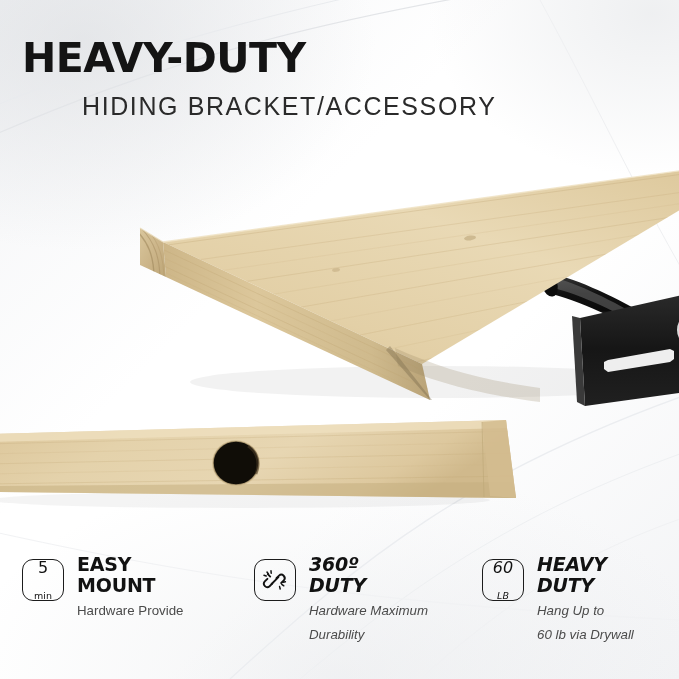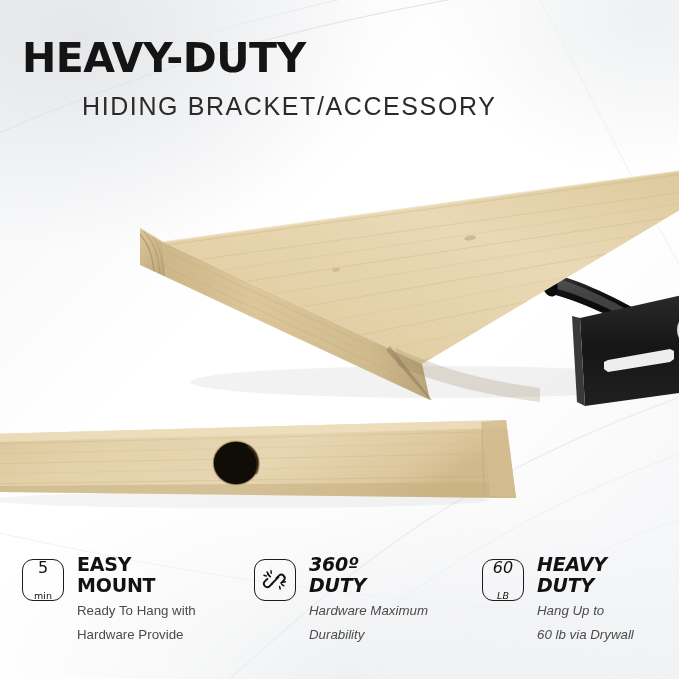--- a/index.html
+++ b/index.html
@@ -332,21 +332,20 @@
   <div class="features">
 
     <div class="feature">
       <div class="badge-icon">
         <span class="badge-num">5</span>
         <span class="badge-unit">min</span>
       </div>
       <div class="feature-text">
         <div class="feature-title">EASY</div>
         <div class="feature-title">MOUNT</div>
-        <div class="feature-desc">Ready To Hang with</div>
         <div class="feature-desc">Hardware Provide</div>
       </div>
     </div>
 
     <div class="feature">
       <div class="badge-icon">
         <svg class="badge-glyph" viewBox="0 0 26 26">
           <g stroke="#121212" stroke-width="1.9" fill="none" stroke-linecap="round">
             <path d="M 10.2 16.6 L 7.6 19.2 A 3.4 3.4 0 0 1 2.8 14.4 L 5.4 11.8"></path>
             <path d="M 8.2 9.6 L 5.8 7.2"></path>

